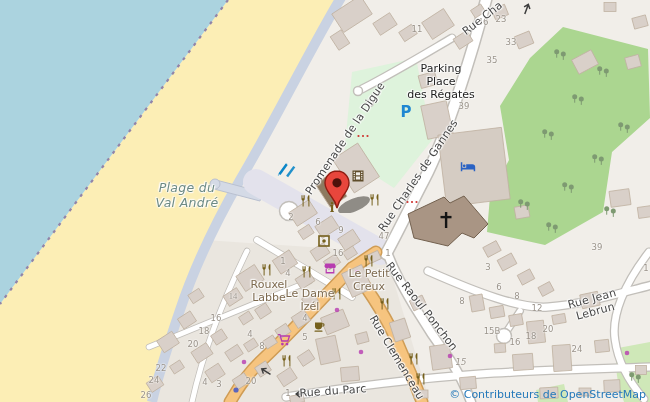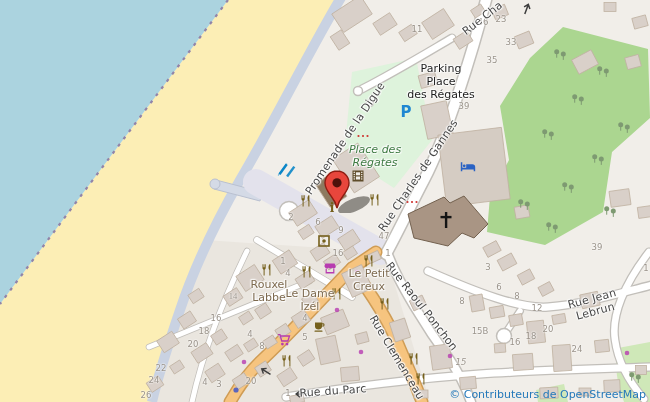--- a/index.html
+++ b/index.html
@@ -181,25 +181,25 @@
     <div class="lbl street" style="left:346px;top:139px;--rot:-56deg">Promenade de la Digue</div>
     <div class="lbl street" style="left:419px;top:176px;--rot:-56deg">Rue Charles de Gannes</div>
     <div class="lbl street" style="left:483px;top:19px;--rot:-38deg">Rue Cha</div>
     <div class="lbl street" style="left:421px;top:307px;--rot:52deg">Rue Raoul Ponchon</div>
     <div class="lbl street" style="left:396px;top:358px;--rot:59deg">Rue Clemenceau</div>
     <div class="lbl street" style="left:594px;top:306px;--rot:-15deg">Rue Jean Lebrun</div>
     <div class="lbl street" style="left:333px;top:392px;--rot:-4deg">Rue du Parc</div>
   </div>
 
   <div class="layer">
+    <div class="lbl beachlbl" style="left:187px;top:196px">Plage du
+Val André</div>
     <div class="lbl parkinglbl" style="left:441px;top:82px">Parking
 Place
 des Régates</div>
-    <div class="lbl parklbl" style="left:375px;top:157px">Place des
-Régates</div>
     <div class="lbl poi" style="left:269px;top:292px">Rouxel
 Labbe</div>
     <div class="lbl poi" style="left:310px;top:301px">Le Dame
 Izél</div>
     <div class="lbl poi" style="left:369px;top:281px">Le Petit
 Creux</div>
   </div>
 
   <div class="layer">
       <span class="hn" style="left: 417px; top: 29px;">11</span>
@@ -231,21 +231,21 @@
       <span class="hn" style="left: 146px; top: 395px;">26</span>
       <span class="hn" style="left: 205px; top: 382px;">4</span>
       <span class="hn" style="left: 219px; top: 384px;">3</span>
       <span class="hn" style="left: 251px; top: 381px;">20</span>
       <span class="hn" style="left: 288px; top: 393px;">1</span>
       <span class="hn" style="left: 488px; top: 267px;">3</span>
       <span class="hn" style="left: 499px; top: 287px;">6</span>
       <span class="hn" style="left: 517px; top: 296px;">8</span>
       <span class="hn" style="left: 537px; top: 308px;">12</span>
       <span class="hn" style="left: 462px; top: 301px;">8</span>
-      <span class="hn" style="left: 480px; top: 331px;">15B</span>
+      <span class="hn" style="left: 492px; top: 331px;">15B</span>
       <span class="hn" style="left: 515px; top: 342px;">16</span>
       <span class="hn" style="left: 531px; top: 336px;">18</span>
       <span class="hn" style="left: 548px; top: 329px;">20</span>
       <span class="hn" style="left: 577px; top: 349px;">24</span>
       <span class="hn" style="left: 461px; top: 362px; font-style: italic;">15</span>
     </div>
   <div class="layer">
       <span class="mapicon" style="left: 306px; top: 201px;">
         <svg width="13" height="13" viewBox="0 0 13 13">
           <g style="fill:var(--gastro)">

